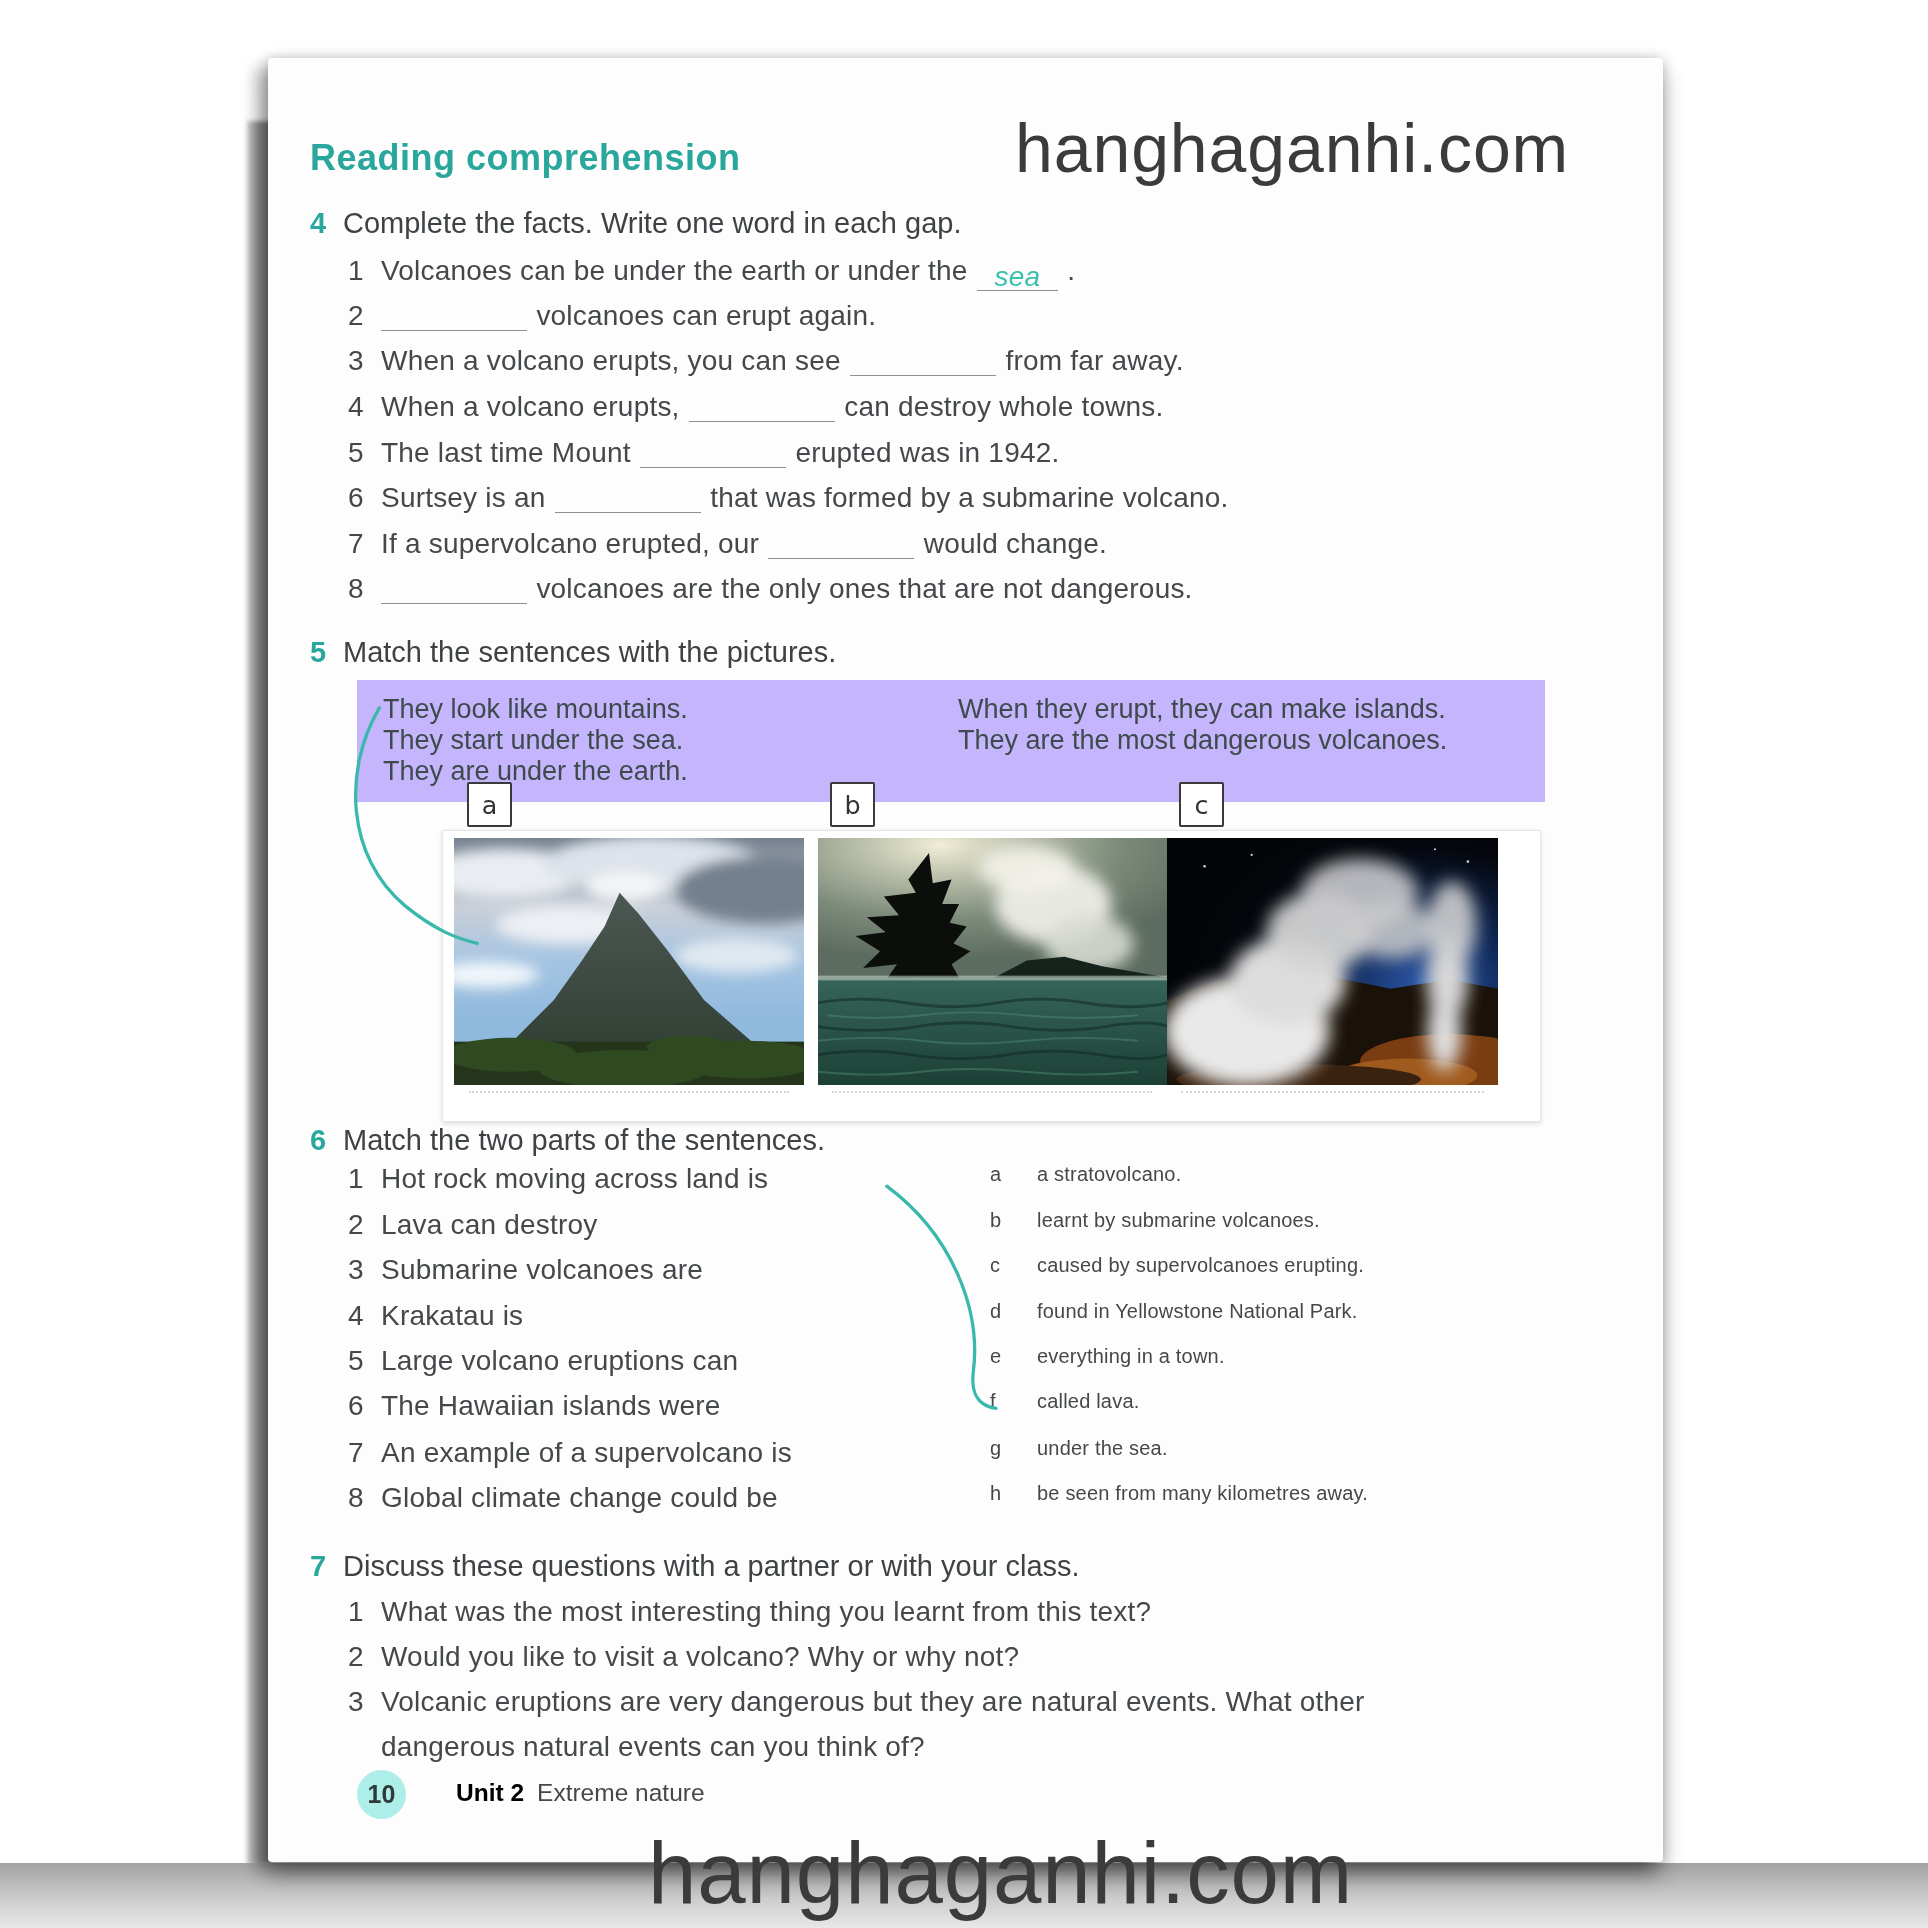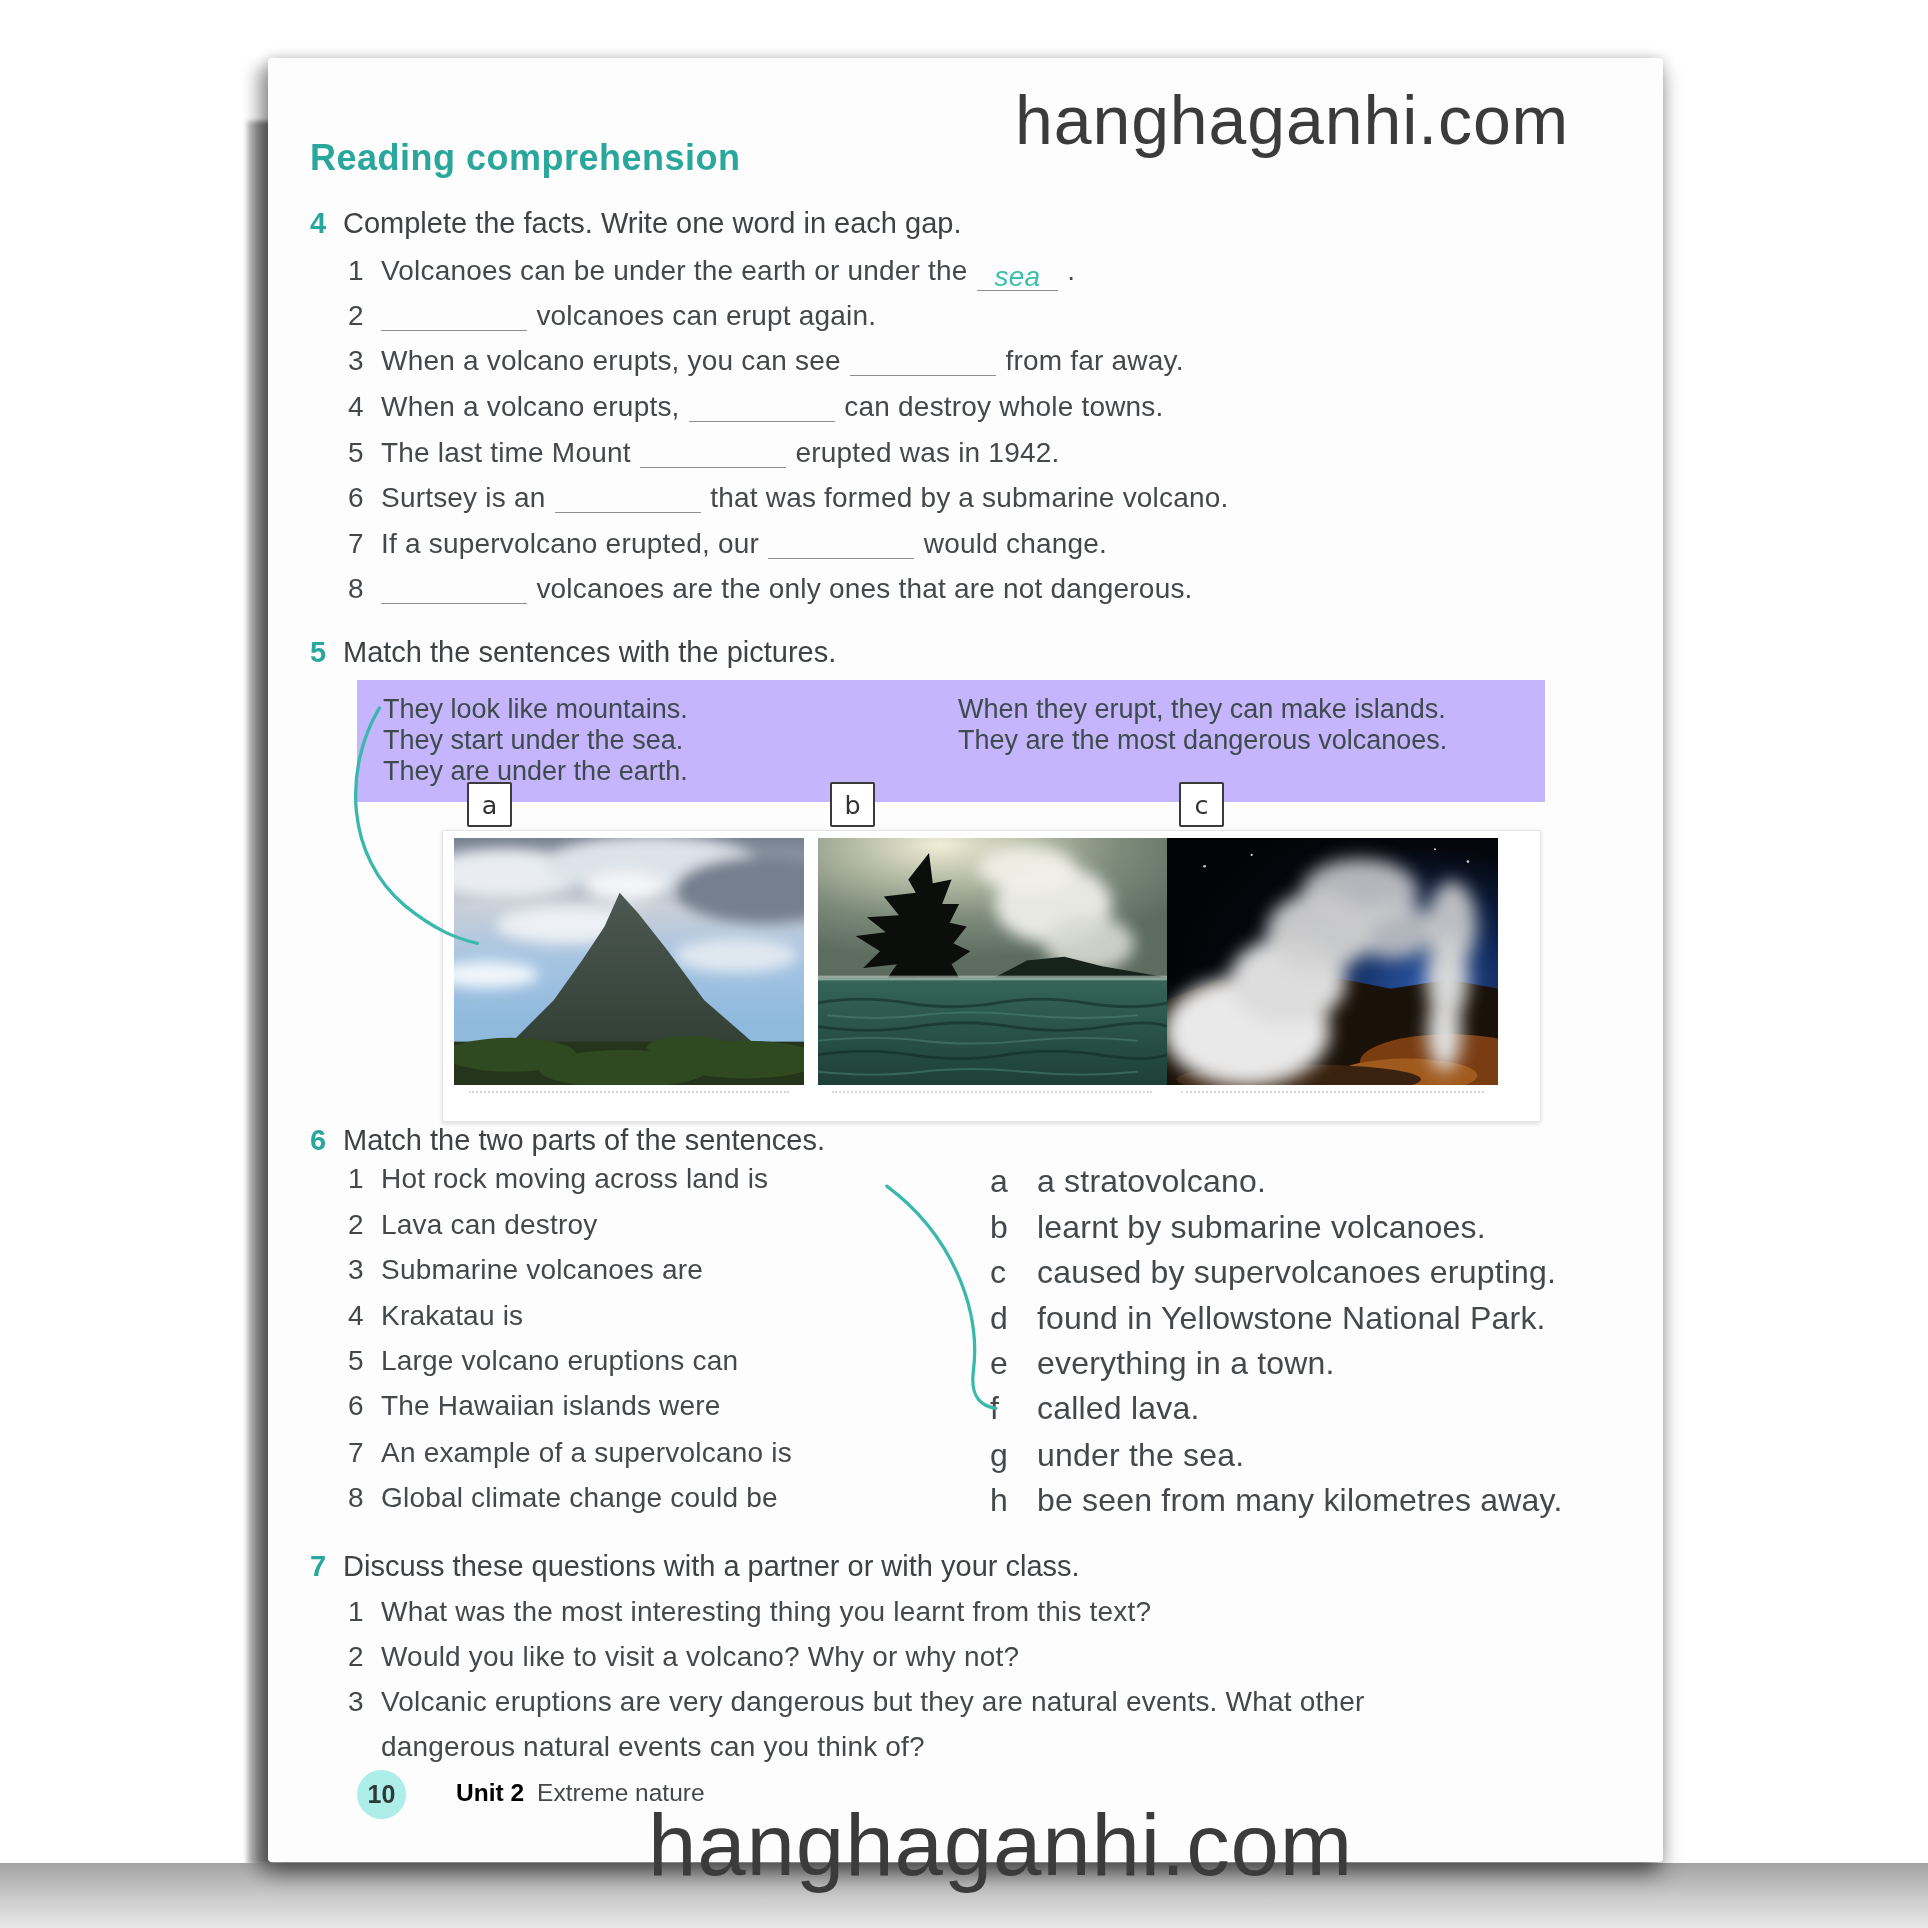--- a/index.html
+++ b/index.html
@@ -19,21 +19,21 @@
     position:absolute;left:0;top:1863px;width:1928px;height:66px;
     background:linear-gradient(to bottom,#a2a2a2 0%,#cdcdcd 55%,#e9e9e9 100%);
   }
   .page{
     position:absolute;left:268px;top:58px;width:1371px;height:1804px;
     background:#fdfdfd;border-radius:3.8px;
     box-shadow:0 0 13px rgba(0,0,0,.20), -12.2px 9.4px 15px rgba(0,0,0,.22), 0 13px 21px rgba(0,0,0,.30);
     padding-left:24px;
   }
   .watermark{
-    position:absolute;color:#3b3b3b;letter-spacing:0.9px;z-index:6;white-space:nowrap;
+    position:absolute;color:#3b3b3b;letter-spacing:0.9px;z-index:6;white-space:nowrap;margin-top:28px;
   }
   .watermark.top{left:1015px;top:81px;font-size:68px;}
   .watermark.bottom{left:648px;top:1795px;font-size:87px;}
 
   
   .abs{position:absolute;}
   .page-heading{left:42px;top:79px;font-size:36px;font-weight:bold;color:#2aa79c;letter-spacing:0.5px;}
   .ex-head{font-size:29px;color:#3f4245;white-space:nowrap;}
   .ex-num{position:absolute;left:42px;font-size:29px;font-weight:bold;color:#2aa79c;}
   .ex-title{position:absolute;left:75px;}
@@ -69,21 +69,21 @@
   .pic-label{
     position:absolute;width:41px;height:41px;background:#ffffff;border:2.8px solid #3a3a3a;
     display:flex;align-items:center;justify-content:center;
     font-size:25.4px;color:#333;z-index:3;border-radius:1.9px;
     font-family:"DejaVu Sans", sans-serif;
   }
   .credit{position:absolute;top:1033px;border-top:2.8px dotted #d6d6d6;height:0;}
 
   .match-row-l{position:absolute;left:80px;font-size:28px;white-space:nowrap;letter-spacing:0.2px;}
   .match-row-l .inum{display:inline-block;width:33px;}
-  .match-row-r{position:absolute;left:722px;font-size:32px;white-space:nowrap;letter-spacing:0.2px;}
+  .match-row-r{position:absolute;left:722px;font-size:20px;white-space:nowrap;letter-spacing:0.2px;}
   .match-row-r .ilet{display:inline-block;width:47px;}
 
   .footer-circle{
     left:89px;top:1712px;width:49px;height:49px;border-radius:50%;
     background:#aeeee8;display:flex;align-items:center;justify-content:center;
     font-size:25px;font-weight:bold;color:#2e3a3a;
   }
   .footer-unit{left:188px;top:1721px;font-size:24.5px;display:flex;gap:13px;white-space:nowrap;}
   .footer-unit .u{color:#000000;font-weight:bold;}
   .footer-unit .t{color:#45484b;}

